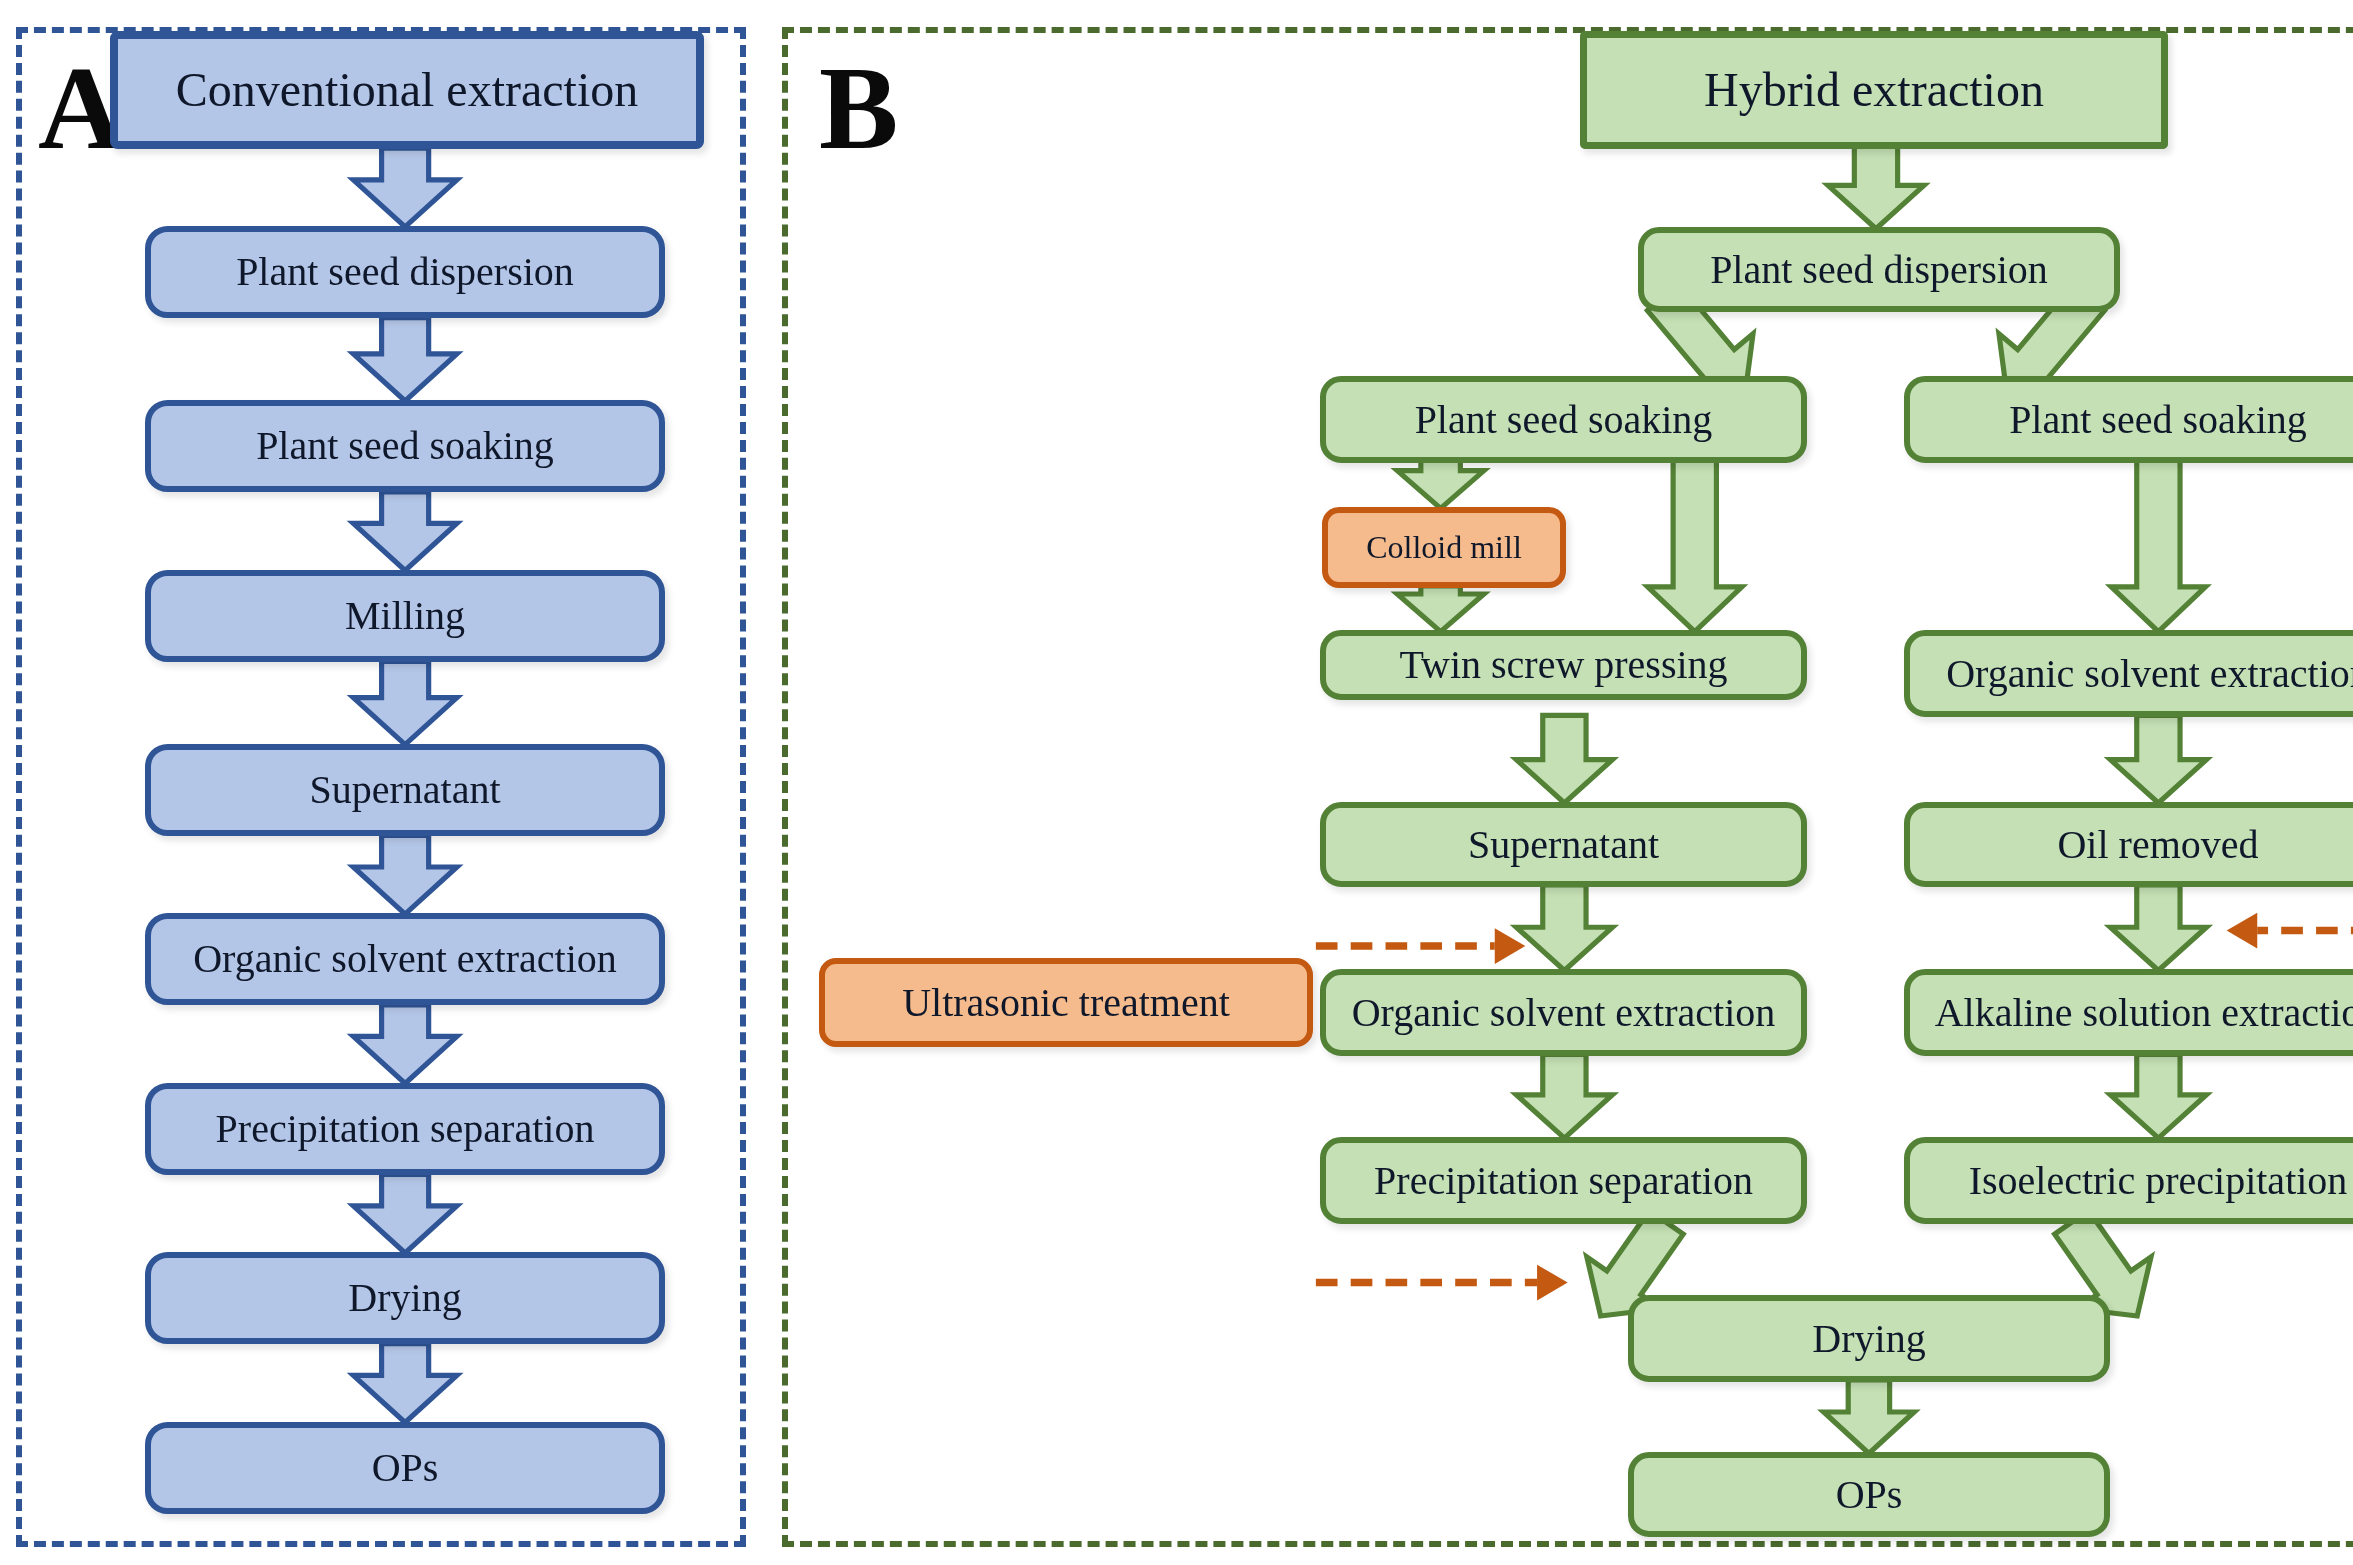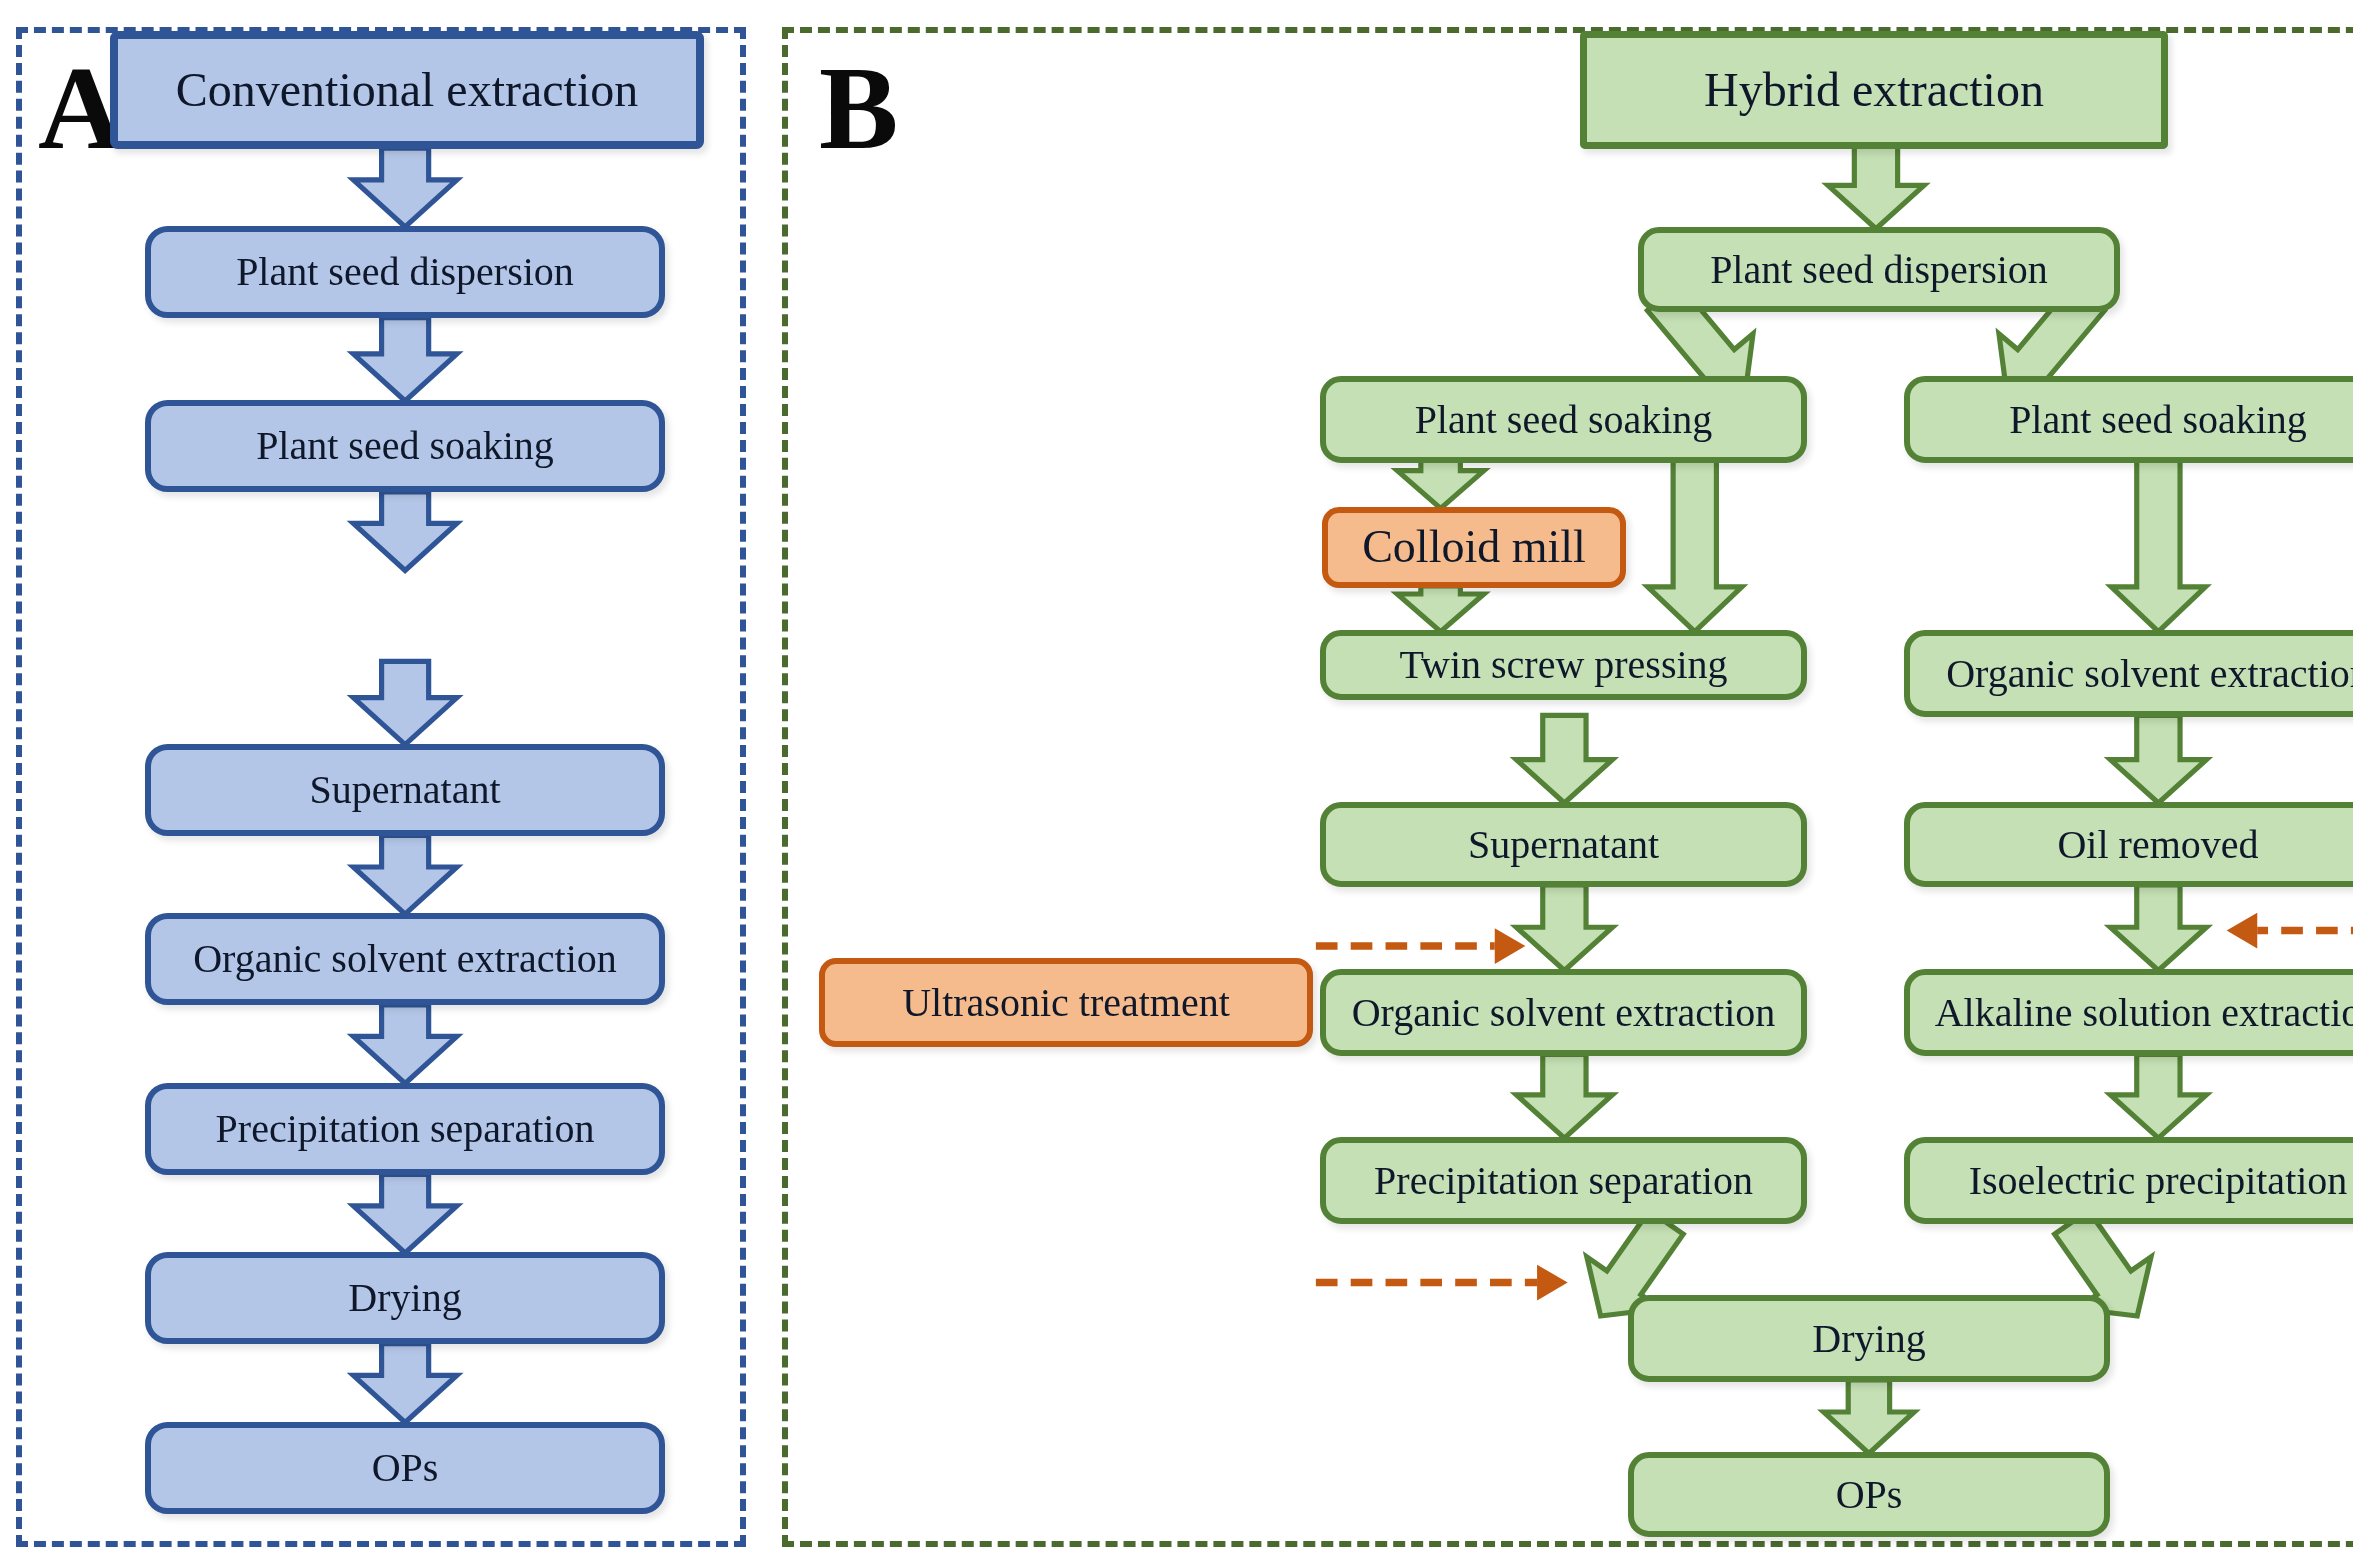--- a/index.html
+++ b/index.html
@@ -66,31 +66,32 @@
     <polygon class="dash-head" points="3175,1972 3240,2010 3175,2048"></polygon>
     <path class="dash-orange" d="M2795 2725 H3265"></path>
     <polygon class="dash-head" points="3265,2687 3330,2725 3265,2763"></polygon>
     <path class="dash-orange" d="M5262 1977 H4795"></path>
     <polygon class="dash-head" points="4795,1939 4730,1977 4795,2015"></polygon>
   </svg>
 
   <div class="node blue-title" style="left:110px;top:31px;width:594px;height:118px;">Conventional extraction</div>
   <div class="node blue" style="left:145px;top:226px;width:520px;height:92px;">Plant seed dispersion</div>
   <div class="node blue" style="left:145px;top:400px;width:520px;height:92px;">Plant seed soaking</div>
+  <div class="node blue" style="left:145px;top:570px;width:520px;height:92px;">Milling</div>
   <div class="node blue" style="left:145px;top:744px;width:520px;height:92px;">Supernatant</div>
   <div class="node blue" style="left:145px;top:913px;width:520px;height:92px;">Organic solvent extraction</div>
   <div class="node blue" style="left:145px;top:1083px;width:520px;height:92px;">Precipitation separation</div>
   <div class="node blue" style="left:145px;top:1252px;width:520px;height:92px;">Drying</div>
   <div class="node blue" style="left:145px;top:1422px;width:520px;height:92px;">OPs</div>
 
   <div class="node green-title" style="left:1580px;top:31px;width:588px;height:118px;">Hybrid extraction</div>
   <div class="node green" style="left:1638px;top:227px;width:482px;height:85px;">Plant seed dispersion</div>
 
   <div class="node green" style="left:1320px;top:376px;width:487px;height:87px;">Plant seed soaking</div>
-  <div class="node orange" style="left:1322px;top:507px;width:304px;height:81px;font-size:46px;">Colloid mill</div>
+  <div class="node orange" style="left:1322px;top:507px;width:244px;height:81px;font-size:32px;">Colloid mill</div>
   <div class="node green" style="left:1320px;top:630px;width:487px;height:70px;">Twin screw pressing</div>
   <div class="node green" style="left:1320px;top:802px;width:487px;height:85px;">Supernatant</div>
   <div class="node green" style="left:1320px;top:969px;width:487px;height:87px;">Organic solvent extraction</div>
   <div class="node green" style="left:1320px;top:1137px;width:487px;height:87px;">Precipitation separation</div>
 
   <div class="node green" style="left:1904px;top:376px;width:508px;height:87px;">Plant seed soaking</div>
   <div class="node green" style="left:1904px;top:630px;width:508px;height:87px;">Organic solvent extraction</div>
   <div class="node green" style="left:1904px;top:802px;width:508px;height:85px;">Oil removed</div>
   <div class="node green" style="left:1904px;top:969px;width:508px;height:87px;">Alkaline solution extraction</div>
   <div class="node green" style="left:1904px;top:1137px;width:508px;height:87px;">Isoelectric precipitation</div>

